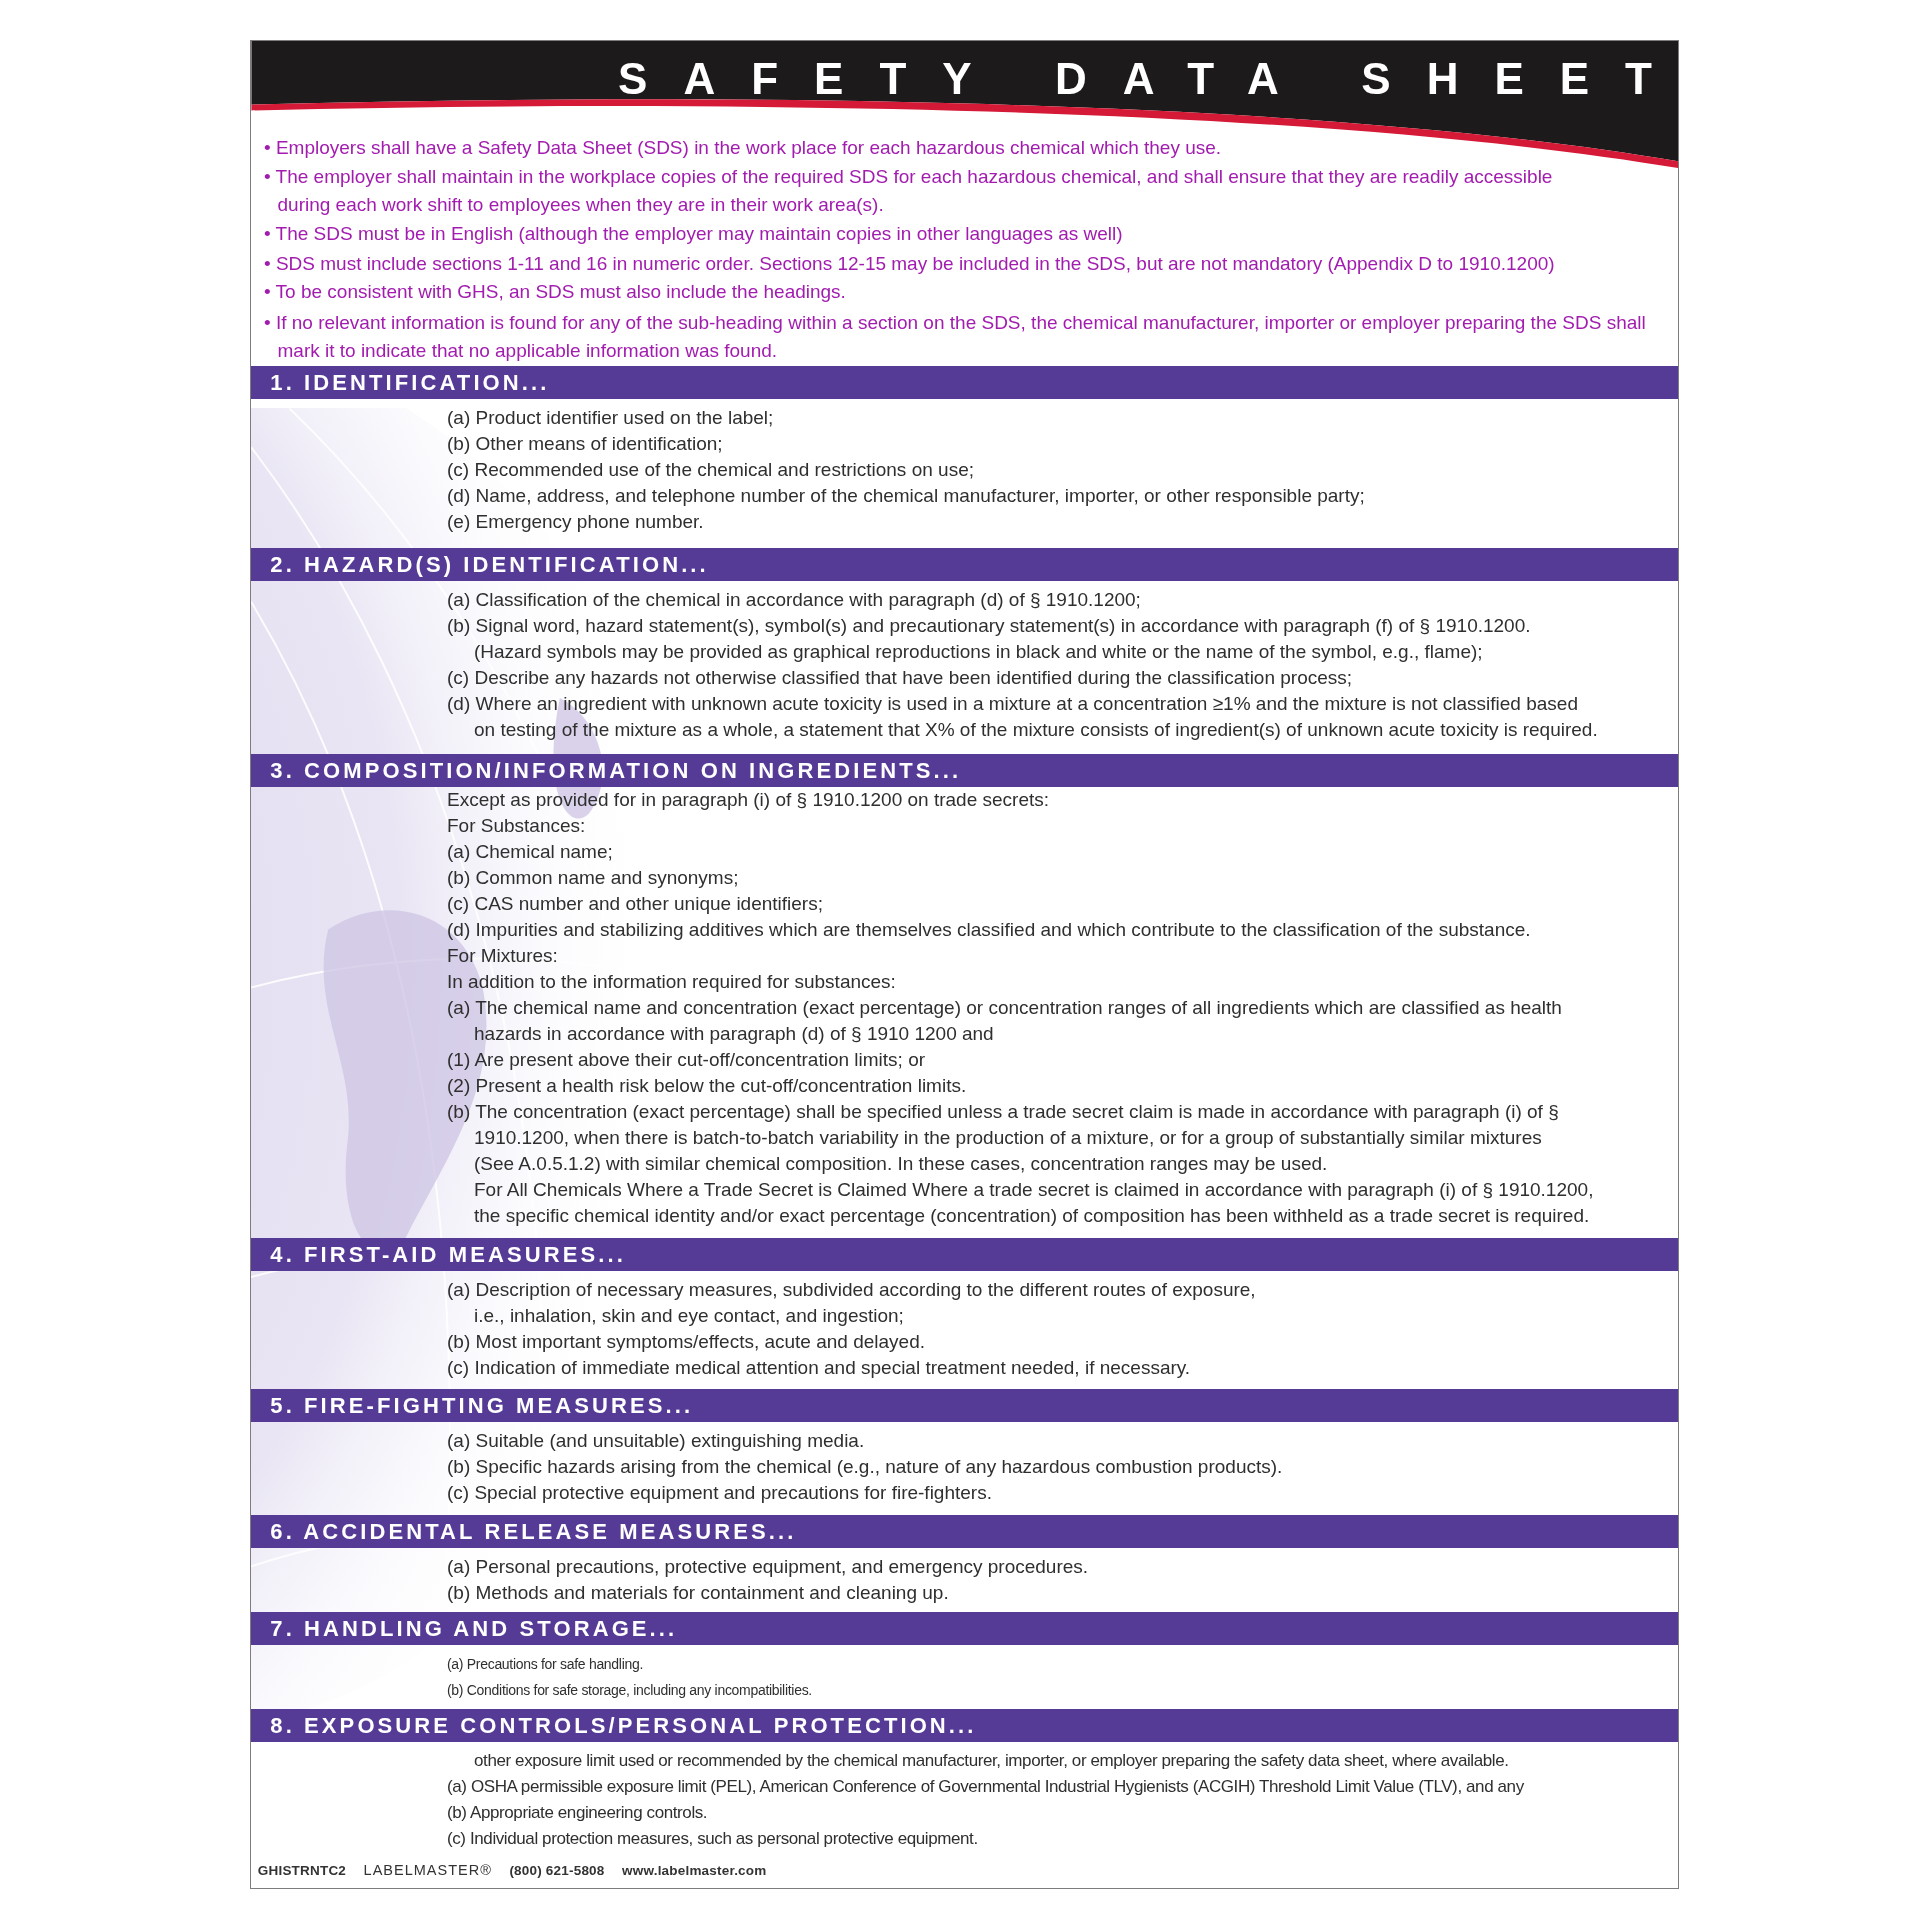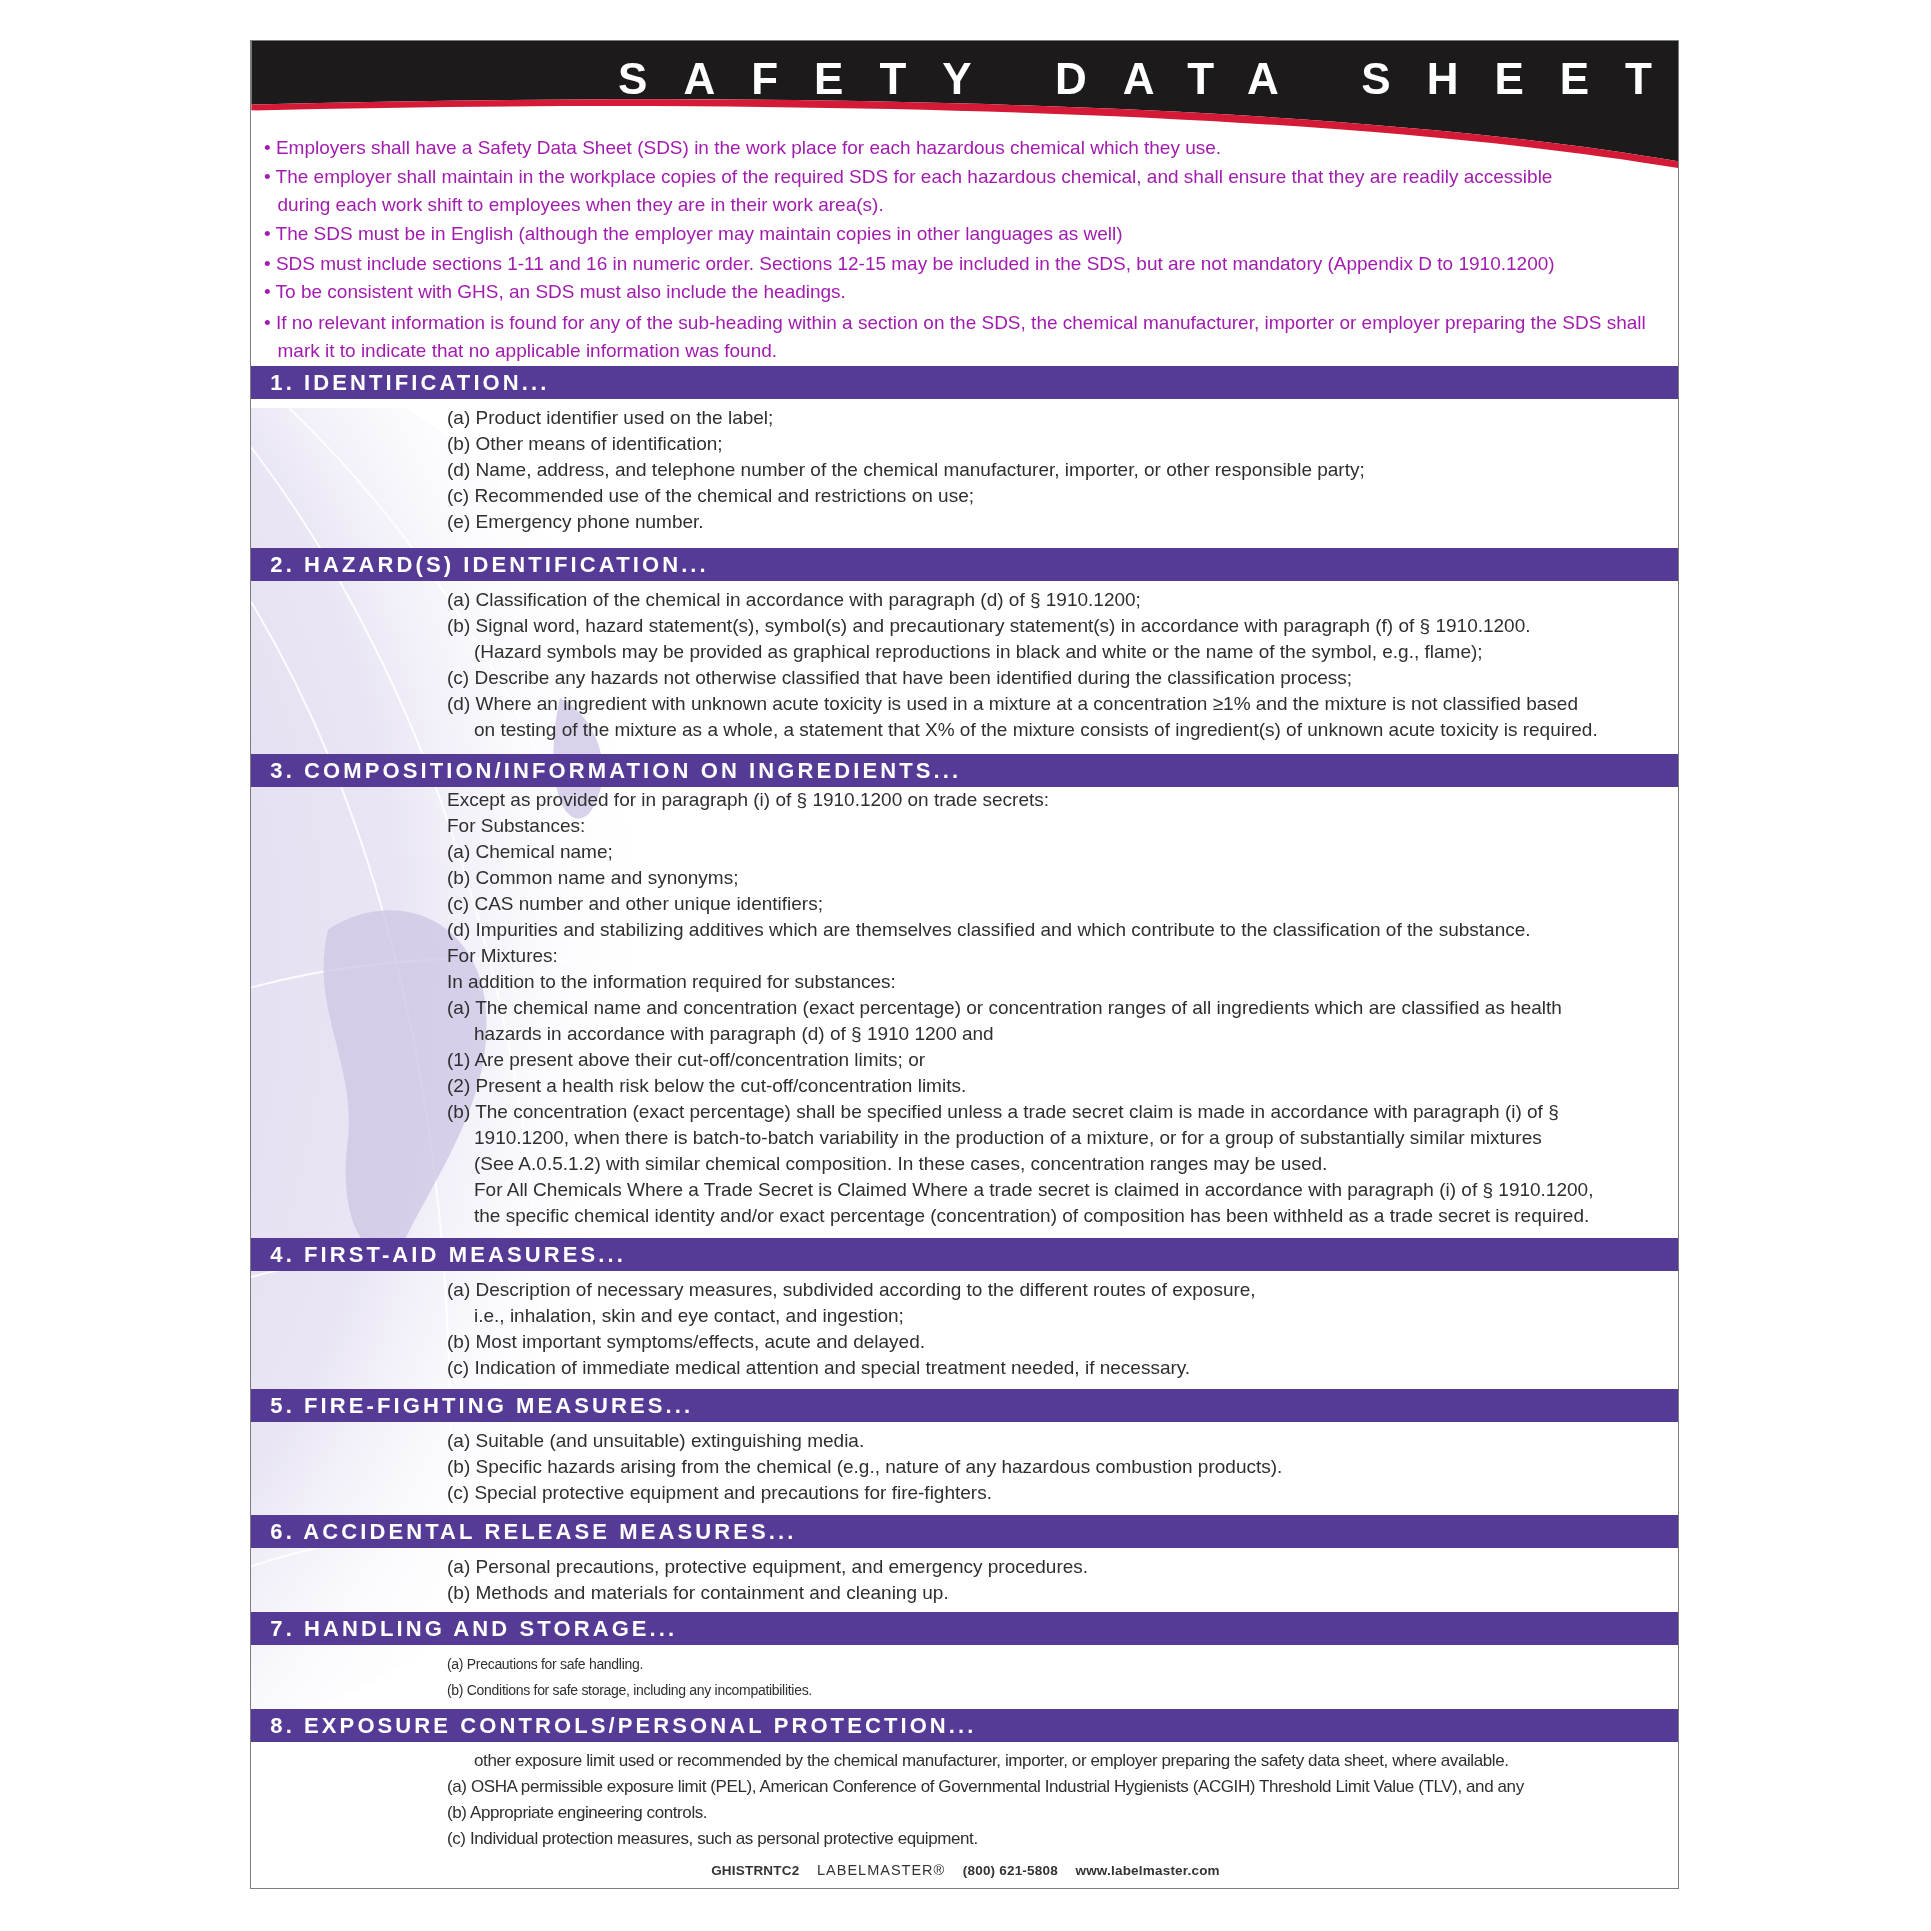--- a/index.html
+++ b/index.html
@@ -11,21 +11,21 @@
   .globe { position:absolute; left:0; top:367px; width:579px; height:1352px; }
   .intro { position:absolute; left:13px; top:93px; width:1390px; color:#a21caf; font-size:19px; line-height:28.5px; }
   .intro .b { padding-left:13.5px; text-indent:-13.5px; }
   .section { position:absolute; left:0; width:1429px; }
   .band { background:#553b96; color:#ffffff; height:33px; font-weight:bold; font-size:22px; letter-spacing:3.1px; line-height:34px; padding-left:19.3px; box-sizing:border-box; }
   .body { padding-left:196px; padding-top:5.8px; color:#2f2f2f; font-size:19px; line-height:26px; }
   .body .line { white-space:nowrap; }
   .body .ind { padding-left:27px; }
   .body .bold { font-weight:normal; }
   .cond .body { font-size:14px; letter-spacing:-0.3px; }
-  .footer { position:absolute; left:0; top:1821px; width:1429px; text-align:center; font-size:13.5px; font-weight:bold; color:#333; letter-spacing:0.2px; }
+  .footer { position:absolute; left:0; top:1821px; width:1429px; font-size:13.5px; font-weight:bold; color:#333; letter-spacing:0.2px; }
   .footer span { margin:0 6.8px; }
   .footer .brand { font-weight:normal; font-size:14.5px; letter-spacing:1px; }
 </style>
 </head>
 <body>
 
 <div class="poster">
 
   <div class="header">
     <svg width="1429" height="193" viewBox="0 0 1480 200">
@@ -65,22 +65,22 @@
     <div class="b" style="margin-top:1.9px">• SDS must include sections 1-11 and 16 in numeric order. Sections 12-15 may be included in the SDS, but are not mandatory (Appendix D to 1910.1200)</div>
     <div class="b">• To be consistent with GHS, an SDS must also include the headings.</div>
     <div class="b" style="margin-top:1.9px">• If no relevant information is found for any of the sub-heading within a section on the SDS, the chemical manufacturer, importer or employer preparing the SDS shall mark it to indicate that no applicable information was found.</div>
   </div>
 
   <div class="section" style="top:325px">
     <div class="band">1. IDENTIFICATION...</div>
     <div class="body">
       <div class="line">(a) Product identifier used on the label;</div>
       <div class="line">(b) Other means of identification;</div>
+      <div class="line">(c) Recommended use of the chemical and restrictions on use;</div>
       <div class="line">(d) Name, address, and telephone number of the chemical manufacturer, importer, or other responsible party;</div>
-      <div class="line">(c) Recommended use of the chemical and restrictions on use;</div>
       <div class="line">(e) Emergency phone number.</div>
     </div>
   </div>
 
   <div class="section" style="top:507px">
     <div class="band">2. HAZARD(S) IDENTIFICATION...</div>
     <div class="body">
       <div class="line">(a) Classification of the chemical in accordance with paragraph (d) of § 1910.1200;</div>
       <div class="line">(b) Signal word, hazard statement(s), symbol(s) and precautionary statement(s) in accordance with paragraph (f) of § 1910.1200.</div>
       <div class="line ind">(Hazard symbols may be provided as graphical reproductions in black and white or the name of the symbol, e.g., flame);</div>

